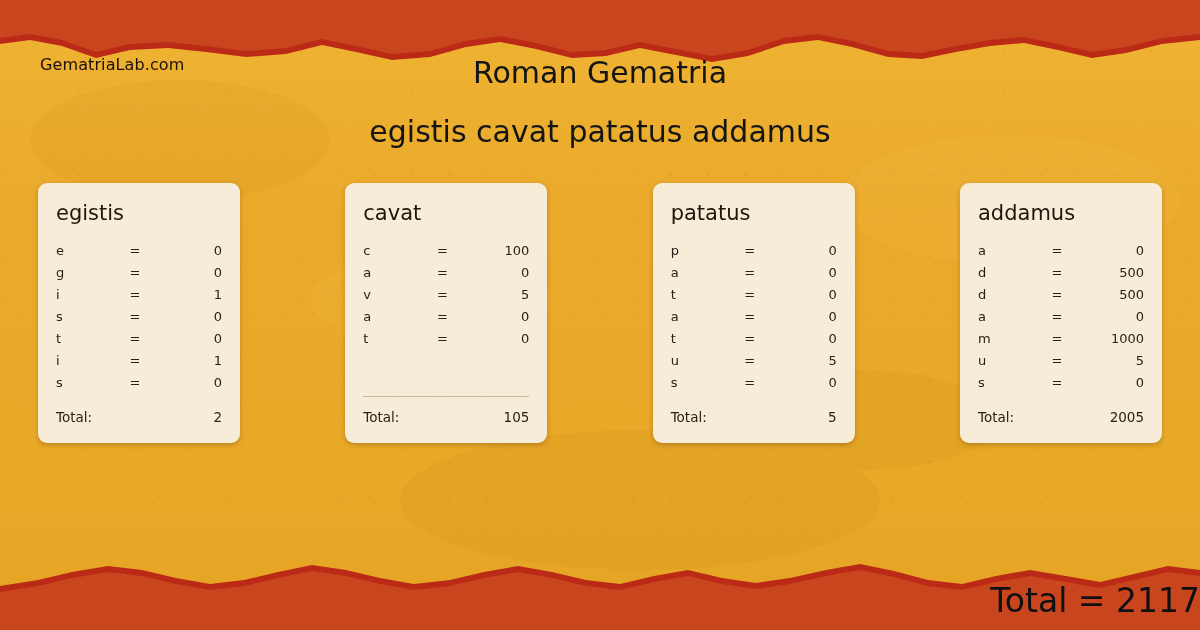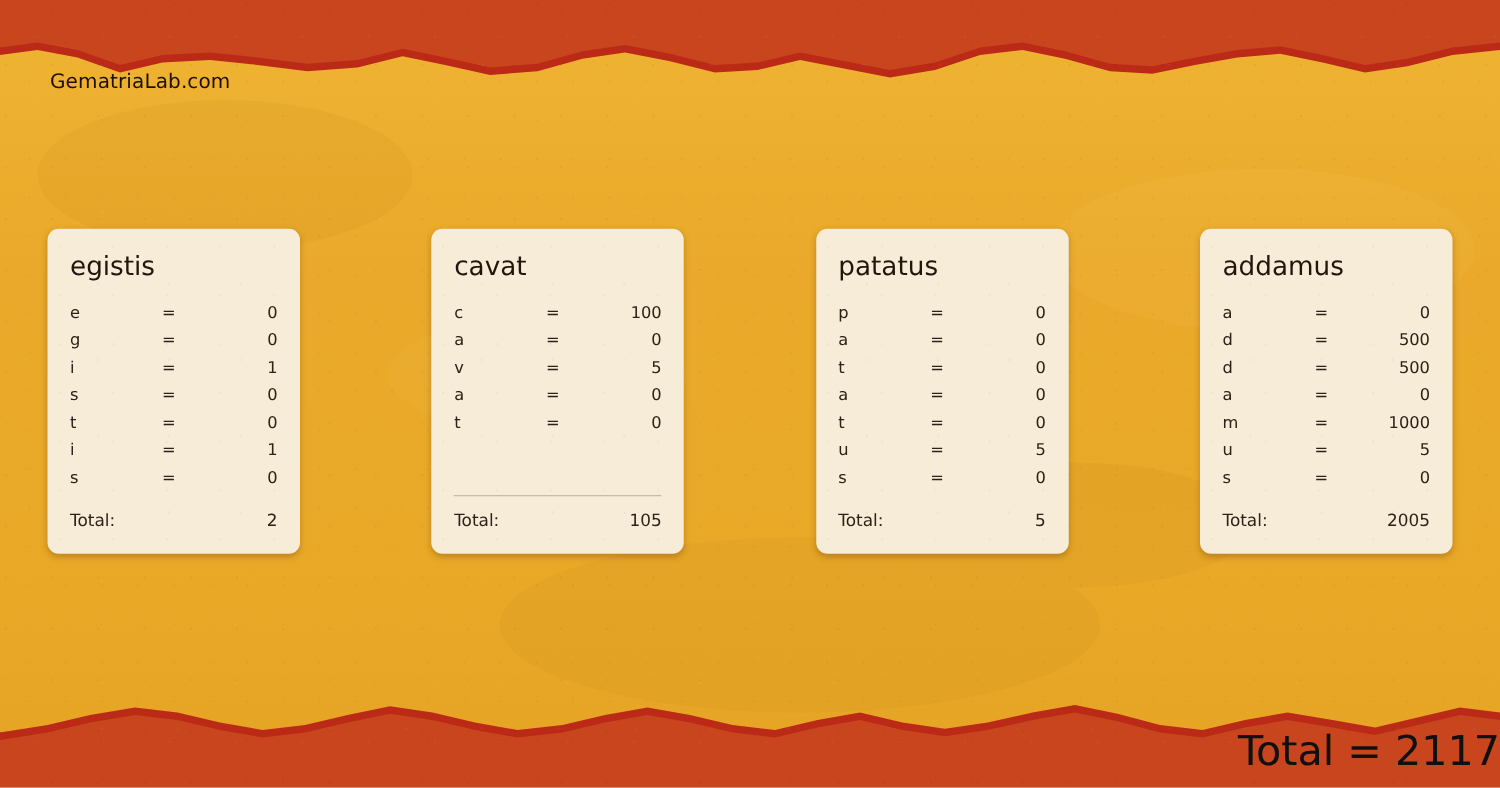--- a/index.html
+++ b/index.html
@@ -206,20 +206,24 @@
           <ellipse cx="1010" cy="200" rx="170" ry="65" fill="#f6cc63"></ellipse>
           <ellipse cx="430" cy="300" rx="120" ry="45" fill="#f6cc63"></ellipse>
           <ellipse cx="860" cy="420" rx="140" ry="50" fill="#b97c14"></ellipse>
         </g>
       </g>
     </svg>
   </div>
 
   <div id="watermark">GematriaLab.com</div>
 
+  <div id="heading-block">
+    <div id="method-title">Roman Gematria</div>
+    <div id="phrase">egistis cavat patatus addamus</div>
+  </div>
 
   <div id="cards">
       <div class="card">
         <div class="card-title">egistis</div>
         <div class="rows">
           <div class="row">
             <span class="ltr">e</span>
             <span class="eq">=</span>
             <span class="val">0</span>
           </div>

